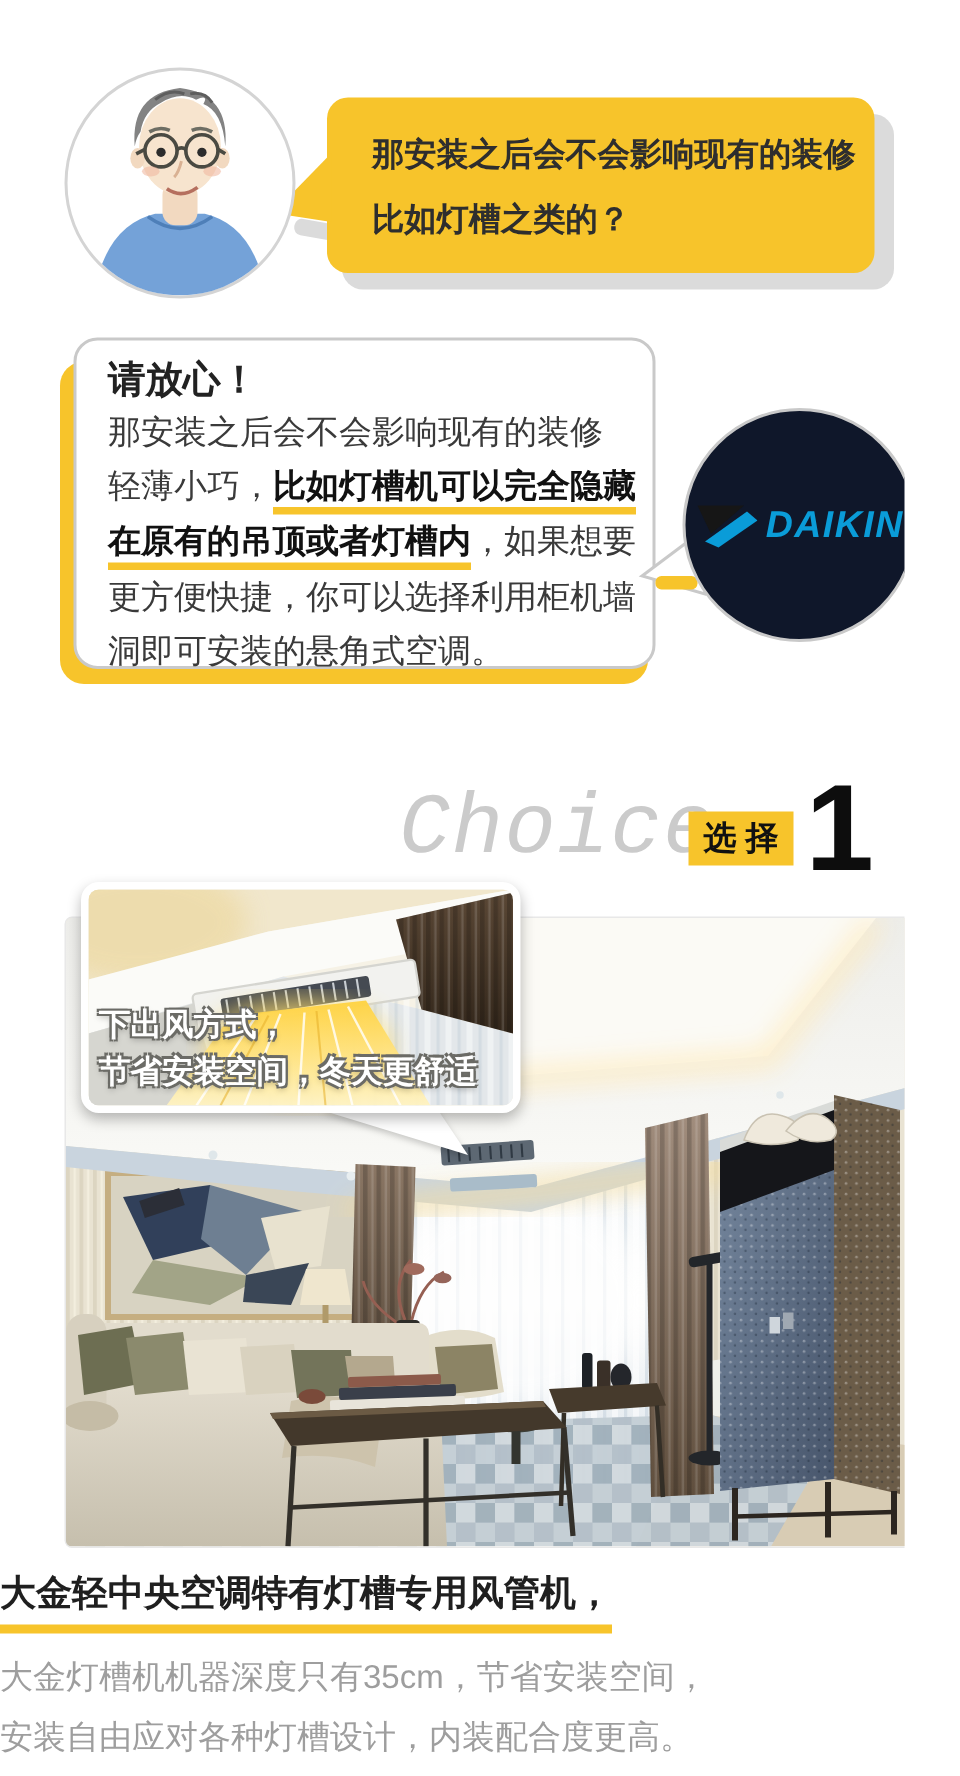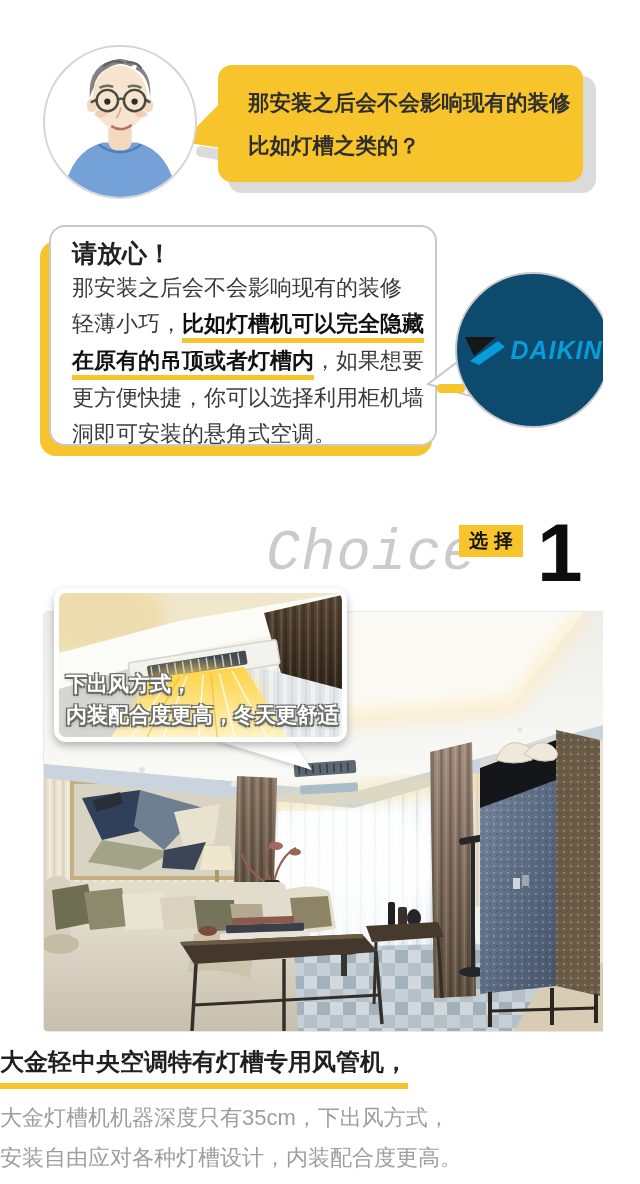--- a/index.html
+++ b/index.html
@@ -25,27 +25,27 @@
 
   
   .a-shadow{position:absolute;left:40px;top:241px;width:392px;height:215px;border-radius:16px;background:var(--yellow);}
   .a-bubble{position:absolute;left:49px;top:225px;width:388px;height:221px;border-radius:16px;background:#fff;border:2px solid var(--bubble-border);}
   .a-text{position:absolute;left:72px;top:236px;white-space:nowrap;}
   .a-title{font-size:25px;font-weight:700;color:#222;line-height:34px;}
   .a-line{font-size:22px;color:#3A3A3A;line-height:36px;font-weight:400;}
   .a-bold{display:inline-block;font-weight:700;color:#111;border-bottom:5px solid var(--yellow);line-height:28px;}
   .d-yellow-bar{position:absolute;left:437px;top:384px;width:28px;height:9px;border-radius:4px;background:var(--yellow);z-index:6;}
   .d-tail{position:absolute;left:424px;top:346px;width:48px;height:54px;z-index:5;}
-  .d-circle{position:absolute;left:455px;top:272px;width:156px;height:156px;border-radius:50%;background:#0c4a6e;border:2px solid var(--bubble-border);z-index:7;display:flex;align-items:center;justify-content:center;}
+  .d-circle{position:absolute;left:455px;top:272px;width:156px;height:156px;border-radius:50%;background:#0f172a;border:2px solid var(--bubble-border);z-index:7;display:flex;align-items:center;justify-content:center;}
   .d-logo{display:flex;align-items:center;gap:5px;}
   .d-logo-text{font-size:25px;font-weight:700;font-style:italic;color:var(--daikin-blue);letter-spacing:1px;}
 
   
   .choice-script{position:absolute;left:266px;top:522px;font-family:Liberation Mono, monospace;font-style:italic;font-size:57px;color:var(--choice-gray);letter-spacing:1px;}
-  .choice-label{position:absolute;left:459px;top:525px;background:var(--yellow);color:#111;font-size:19px;font-weight:700;letter-spacing:6px;padding:3px 4px 3px 10px;}
+  .choice-label{position:absolute;left:459px;top:541px;background:var(--yellow);color:#111;font-size:22px;font-weight:700;letter-spacing:6px;padding:3px 4px 3px 10px;}
   .choice-number{position:absolute;left:537px;top:512px;font-size:82px;font-weight:800;color:#0D0D0D;line-height:82px;}
 
   
   .photo{position:absolute;left:44px;top:612px;width:564px;height:419px;border-radius:4px;overflow:hidden;box-shadow:0 0 0 1px #E8E8E8;}
   .inset{position:absolute;left:54px;top:588px;width:293px;height:154px;border-radius:12px;border:5px solid #fff;background:#f4efe2;box-shadow:0 4px 9px rgba(0,0,0,.28);overflow:hidden;z-index:3;}
   .inset-tail{position:absolute;left:212px;top:740px;width:104px;height:32px;z-index:2;filter:drop-shadow(0 2px 2px rgba(0,0,0,.2));}
   .inset-text{position:absolute;left:66px;top:620px;z-index:4;font-size:21px;font-weight:700;color:#fff;line-height:31px;white-space:nowrap;
     text-shadow:-1.5px -1.5px 0 #6b6b66,1.5px -1.5px 0 #6b6b66,-1.5px 1.5px 0 #6b6b66,1.5px 1.5px 0 #6b6b66,0 2px 4px rgba(0,0,0,.35);margin-top:48px;}
 
   
@@ -394,22 +394,22 @@
           <line x1="173" y1="78" x2="208" y2="144"></line>
       </g>
       <g stroke="rgba(230,175,40,.55)" stroke-width="1.4">
         <line x1="120" y1="84" x2="88" y2="144"></line>
           <line x1="152" y1="81" x2="158" y2="144"></line>
       </g>
     </svg>
   </div>
   <div class="inset-text">
     <div>下出风方式，</div>
-    <div>内装配合度更高，冬天更舒适</div>
+    <div>节省安装空间，冬天更舒适</div>
   </div>
 
   <div class="caption">
     <span class="caption-title">大金轻中央空调特有灯槽专用风管机，</span>
-    <div class="caption-line first">大金灯槽机机器深度只有35cm，下出风方式，</div>
+    <div class="caption-line first">大金灯槽机机器深度只有35cm，节省安装空间，</div>
     <div class="caption-line">安装自由应对各种灯槽设计，内装配合度更高。</div>
   </div>
 
 </div>
 
 </body></html>

